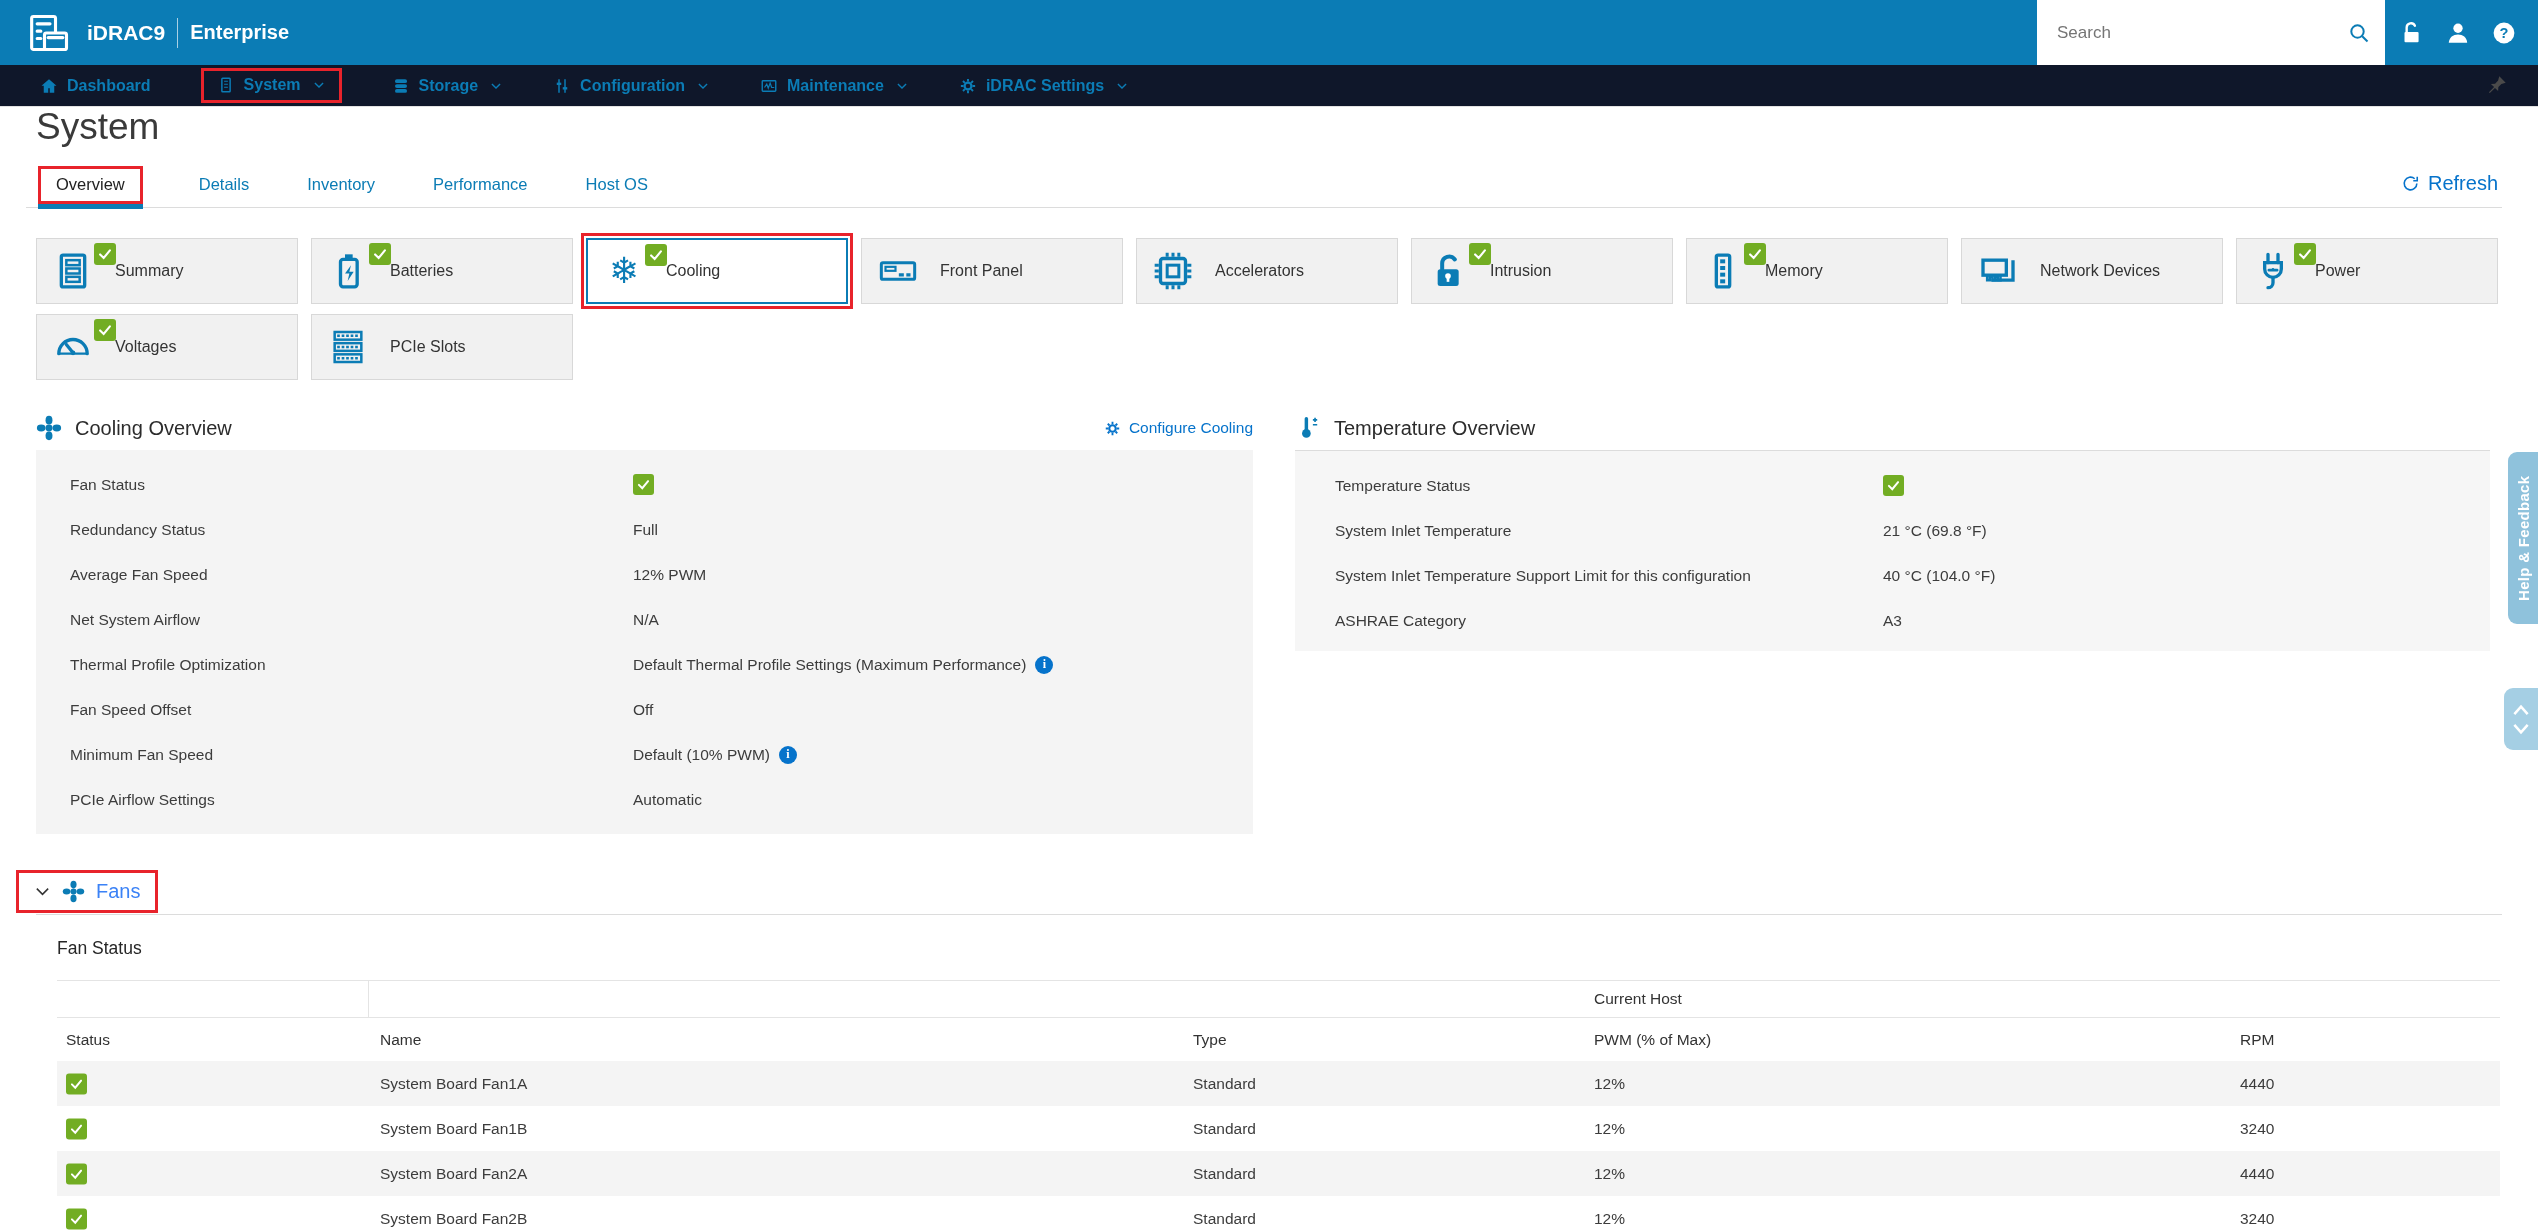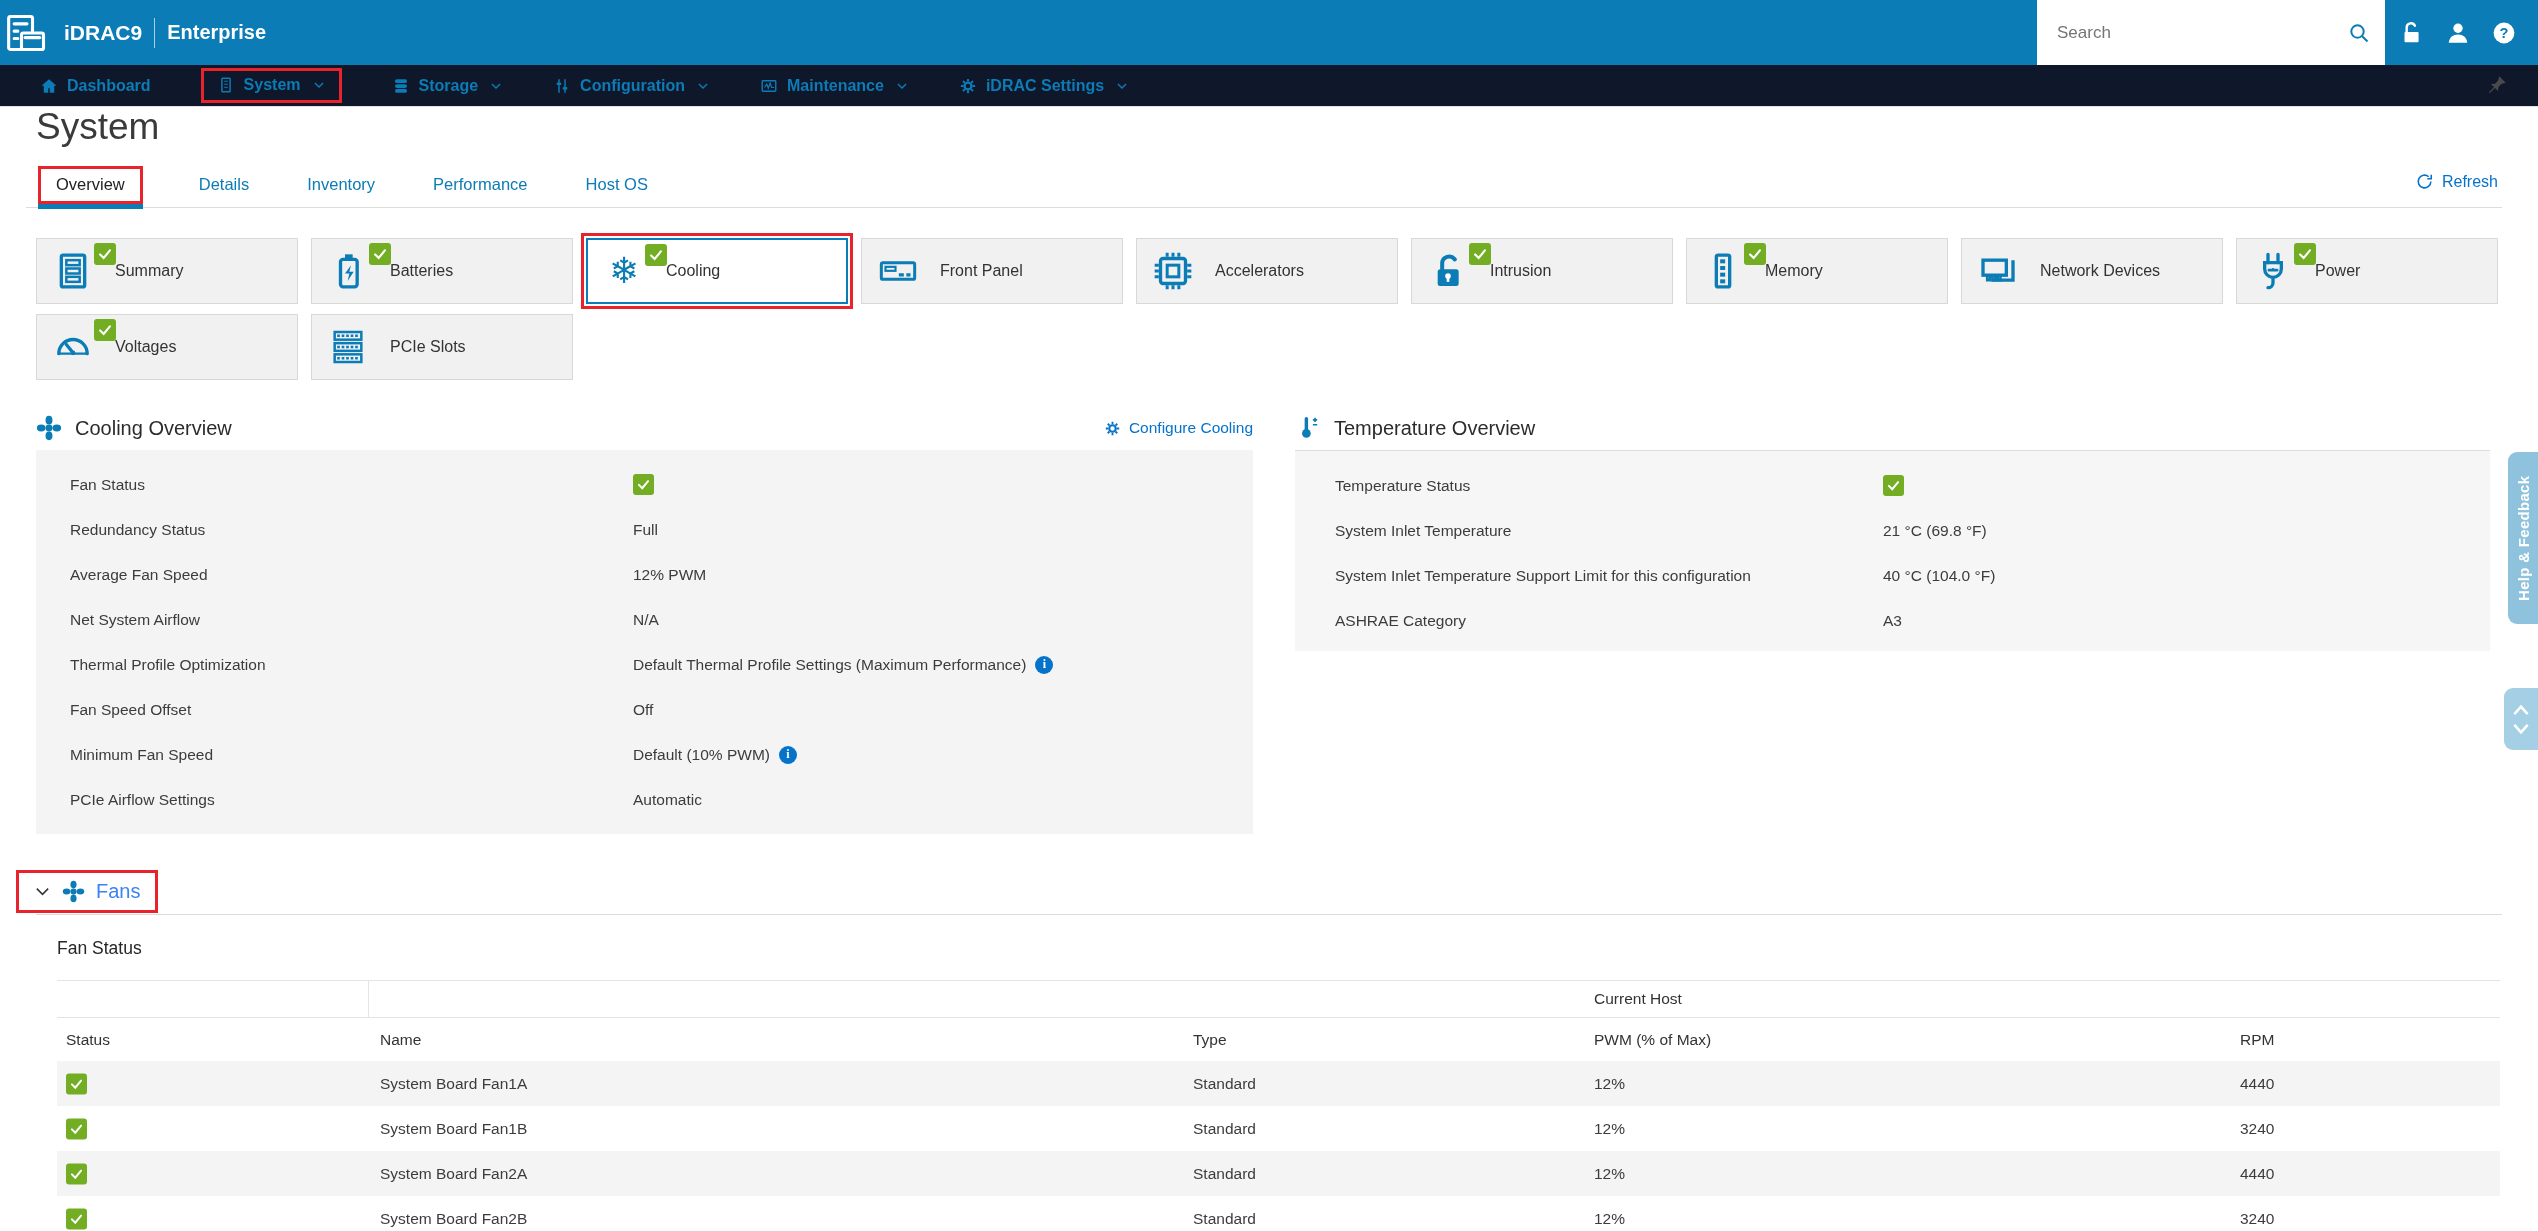--- a/index.html
+++ b/index.html
@@ -8,21 +8,21 @@
     --helpblue:#8FC2DC; --scrollblue:#A5CFE4;
   }
   *{box-sizing:border-box}
   html,body{margin:0;padding:0}
   body{width:2538px;height:1231px;overflow:hidden;position:relative;
        font-family:"Liberation Sans",sans-serif;background:#fff;color:var(--txt)}
   svg{display:block}
 
   
   .header{position:absolute;top:0;left:0;width:2538px;height:65px;background:var(--blue);
-          display:flex;align-items:center;padding-left:4px}
+          display:flex;align-items:center;padding-left:27px}
   .logo{display:flex;align-items:center;gap:14px;color:#fff}
   .logo-txt{display:flex;align-items:center;gap:12px}
   .prod{font-size:21px;font-weight:700;color:#fff}
   .logo-div{width:1px;height:30px;background:rgba(255,255,255,.65)}
   .edition{font-size:20px;font-weight:700;color:#fff}
   .search-box{position:absolute;left:2037px;top:0;width:348px;height:65px;background:#fff;
               display:flex;align-items:center;padding:0 14px 0 0}
   .search-box input{flex:1;border:0;outline:0;font-size:17px;padding-left:20px;color:#444;
                     font-family:"Liberation Sans",sans-serif;background:transparent}
   .search-box input::placeholder{color:#757575}
@@ -42,21 +42,21 @@
   .pin{position:absolute;right:30px;top:9px;width:22px;height:22px;color:#4a4a4a;cursor:pointer}
 
   
   .page-title{position:absolute;top:106px;left:36px;font-size:37px;font-weight:300;color:#3A3A3A}
   .tabs{position:absolute;top:166px;left:26px;width:2476px;height:42px;
         border-bottom:1px solid var(--border);display:flex;gap:54px;padding-left:12px}
   .tab{position:relative;font-size:16.5px;color:var(--blue);padding:9px 2px;cursor:pointer;white-space:nowrap}
   .tab.active{color:#222;border:3px solid var(--red);padding:6px 15px;margin-top:0;height:38px}
   .tab.active::after{content:"";position:absolute;left:-3px;right:-3px;bottom:-8px;height:5px;background:var(--blue)}
   .refresh{position:absolute;top:172px;right:40px;display:flex;align-items:center;gap:8px;
-           color:var(--link);font-size:16px;cursor:pointer}
+           color:var(--link);font-size:20px;cursor:pointer}
   .refresh svg{width:19px;height:19px}
 
   
   .tiles{position:absolute;top:238px;left:36px;width:2466px;display:flex;flex-wrap:wrap;gap:10px 13px}
   .tile{width:262px;height:66px;background:var(--tile);border:1px solid #D8D8D8;position:relative;
         display:flex;align-items:center;padding-left:16px;gap:22px;cursor:pointer}
   .tile .t-icon{width:40px;height:40px;color:var(--blue);flex:0 0 auto}
   .tile .t-label{font-size:16px;color:#333}
   .badge{position:absolute;left:57px;top:4px;width:22px;height:22px;background:var(--green);
          border-radius:3px;display:flex;align-items:center;justify-content:center}

